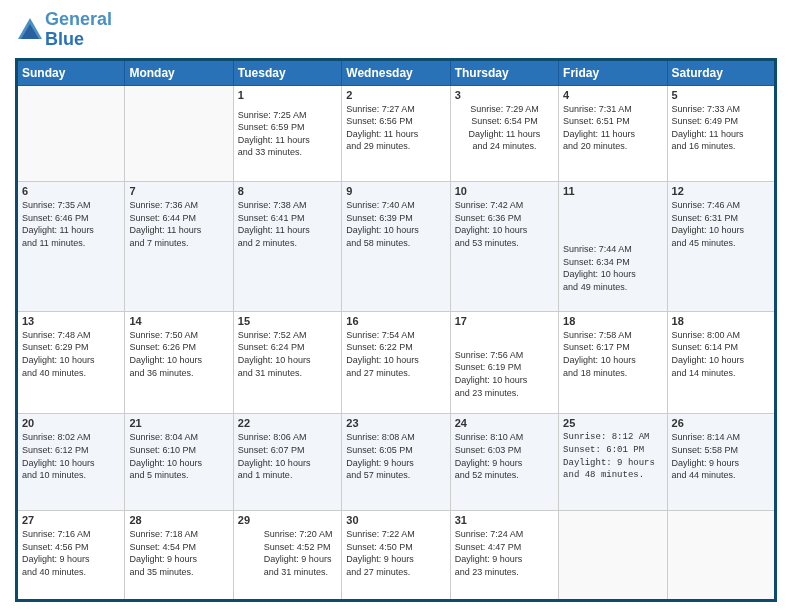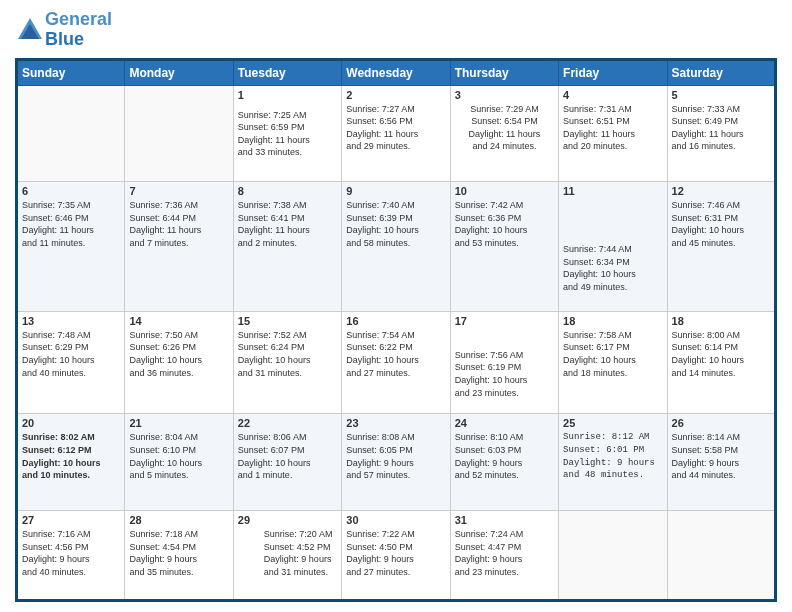--- a/index.html
+++ b/index.html
@@ -269,21 +269,21 @@
             <span class="day-num">18</span>
             <div class="day-info" style="white-space: pre-line;">Sunrise: 8:00 AM
 Sunset: 6:14 PM
 Daylight: 10 hours
 and 14 minutes.</div>
           </td>
         </tr>
         <tr class="row-shade">
           <td>
             <span class="day-num">20</span>
-            <div class="day-info" style="white-space: pre-line; font-weight: bold;">Sunrise: 8:02 AM
+            <div class="day-info" style="white-space: pre-line;">Sunrise: 8:02 AM
 Sunset: 6:12 PM
 Daylight: 10 hours
 and 10 minutes.</div>
           </td>
           <td>
             <span class="day-num">21</span>
             <div class="day-info" style="white-space: pre-line;">Sunrise: 8:04 AM
 Sunset: 6:10 PM
 Daylight: 10 hours
 and 5 minutes.</div>

